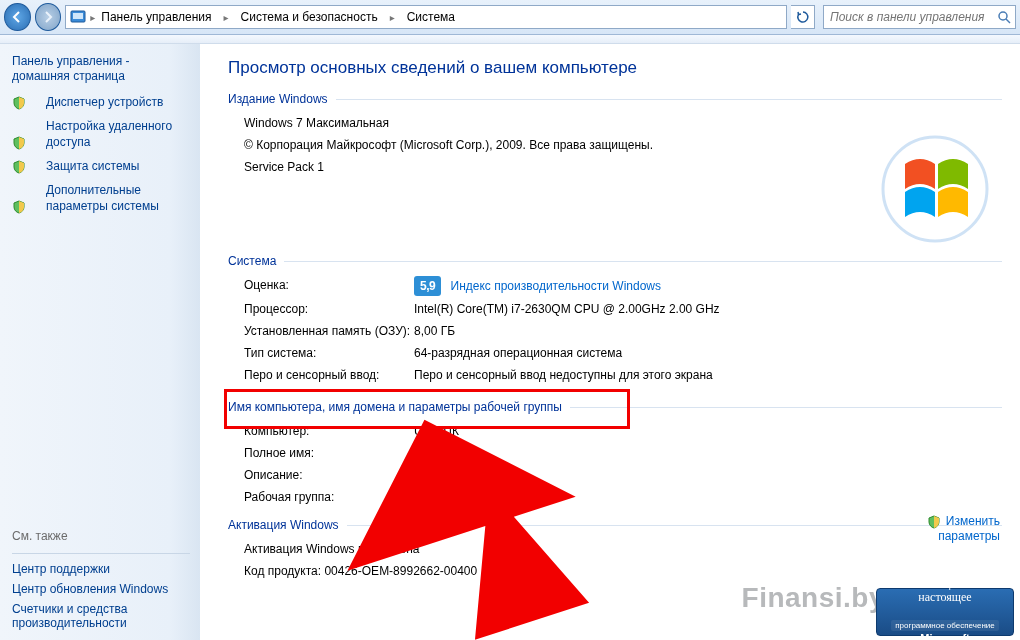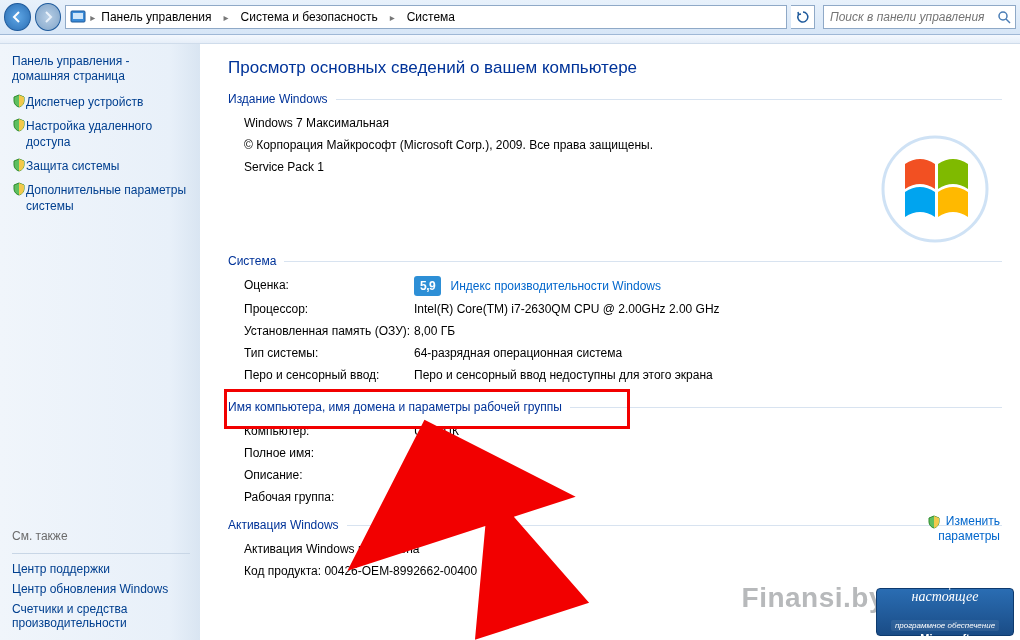--- a/index.html
+++ b/index.html
@@ -15,21 +15,21 @@
   .bc-refresh{width:24px;height:22px;border:1px solid #8fa9c7;border-left:none;background:#fff;display:flex;align-items:center;justify-content:center;cursor:pointer;}
   .searchbox{flex:1;height:22px;border:1px solid #8fa9c7;background:#fff;display:flex;margin-left:4px;}
   .searchbox input{border:none;outline:none;flex:1;padding:0 6px;font-style:italic;color:#7a7a7a;font-size:12px;font-family:inherit;}
   .searchbox .sicon{width:22px;display:flex;align-items:center;justify-content:center;color:#1e5a9c;}
   
   .toolstrip{height:8px;background:linear-gradient(#f4f9ff,#e6eef8);border-bottom:1px solid #cfdceb;}
   
   .body{display:flex;height:calc(640px - 34px - 8px);}
   .sidebar{width:200px;background:linear-gradient(to right,#f0f5fb 0%,#e8f0f9 85%,#d9e5f2 100%);padding:10px 10px 6px 12px;display:flex;flex-direction:column;box-sizing:border-box;}
   .sidebar .home{color:#003f8f;font-size:12px;line-height:15px;margin-bottom:10px;cursor:pointer;}
-  .sidebar .link{display:flex;align-items:flex-start;gap:0;color:#003f8f;font-size:12px;line-height:16px;margin-bottom:8px;cursor:pointer;}
+  .sidebar .link{display:flex;align-items:flex-end;gap:20px;color:#003f8f;font-size:12px;line-height:16px;margin-bottom:8px;cursor:pointer;}
   .sidebar .link .bullet{width:14px;height:14px;flex-shrink:0;display:flex;align-items:center;justify-content:center;}
   .sidebar .spacer{flex:1;}
   .sidebar .seealso{color:#6b6b6b;margin:6px 0 6px 0;}
   .sidebar .seelink{color:#003f8f;margin-bottom:6px;cursor:pointer;}
   .sidebar hr{border:none;border-top:1px solid #c8d6e6;margin:4px 0 8px 0;}
   
   .main{flex:1;background:#fff;padding:14px 18px 10px 28px;position:relative;overflow:hidden;}
   .main h1{color:#003399;font-weight:normal;font-size:17px;margin:0 0 14px 0;}
   .section-title{color:#003399;font-size:12px;position:relative;margin:4px 0 8px 0;}
   .section-title::after{content:"";position:absolute;left:0;right:0;top:50%;border-top:1px solid #d8e3f0;z-index:0;}
@@ -45,22 +45,22 @@
   .redarrow{position:absolute;pointer-events:none;}
   
   .winlogo{position:absolute;right:30px;top:90px;width:110px;height:110px;}
   .change-link{position:absolute;right:20px;top:470px;width:80px;text-align:right;}
   .shield{width:14px;height:14px;display:inline-block;vertical-align:middle;margin-right:2px;}
   
   .watermark{position:absolute;right:135px;bottom:28px;font-size:28px;font-weight:bold;color:#b7b9bb;letter-spacing:0.5px;pointer-events:none;}
   
   .genuine{position:absolute;right:6px;bottom:6px;width:138px;height:48px;background:linear-gradient(#2a6db3,#1a4c86);border-radius:4px;color:#fff;font-size:9px;display:flex;flex-direction:column;align-items:center;justify-content:center;padding:2px;box-sizing:border-box;cursor:pointer;border:1px solid #0d3a6e;}
   .genuine .g1{font-size:9px;}
-  .genuine .g2{font-family:"Segoe Script","Brush Script MT",cursive;font-size:14px;line-height:14px;font-style:italic;}
-  .genuine .g3{font-size:8px;background:rgba(255,255,255,0.08);padding:1px 4px;border-radius:2px;margin-top:16px;font-style:italic;}
+  .genuine .g2{font-family:"Segoe Script","Brush Script MT",cursive;font-size:12px;line-height:14px;}
+  .genuine .g3{font-size:8px;background:rgba(255,255,255,0.08);padding:1px 4px;border-radius:2px;margin-top:16px;}
   .genuine .g4{font-weight:bold;font-size:11px;margin-top:1px;}
 </style>
 </head>
 <body>
 
 <div class="addrbar">
   <div class="nav-btn">
     <svg width="12" height="12" viewBox="0 0 12 12">
         <path d="M8 1 L3 6 L8 11" stroke="#fff" stroke-width="2" fill="none"></path>
       </svg>
@@ -182,21 +182,21 @@
     </div>
     <div class="kv">
       <div class="k">Процессор:</div>
       <div class="v">Intel(R) Core(TM) i7-2630QM CPU @ 2.00GHz   2.00 GHz</div>
     </div>
     <div class="kv">
       <div class="k">Установленная память (ОЗУ):</div>
       <div class="v">8,00 ГБ</div>
     </div>
     <div class="kv">
-      <div class="k">Тип системы:</div>
+      <div class="k">Тип система:</div>
       <div class="v">64-разрядная операционная система</div>
     </div>
     <div class="kv">
       <div class="k">Перо и сенсорный ввод:</div>
       <div class="v">Перо и сенсорный ввод недоступны для этого экрана</div>
     </div>
 
     <div style="height:8px;"></div>
     <div class="section-title"><span>Имя компьютера, имя домена и параметры рабочей группы</span></div>
     <div class="kv">

